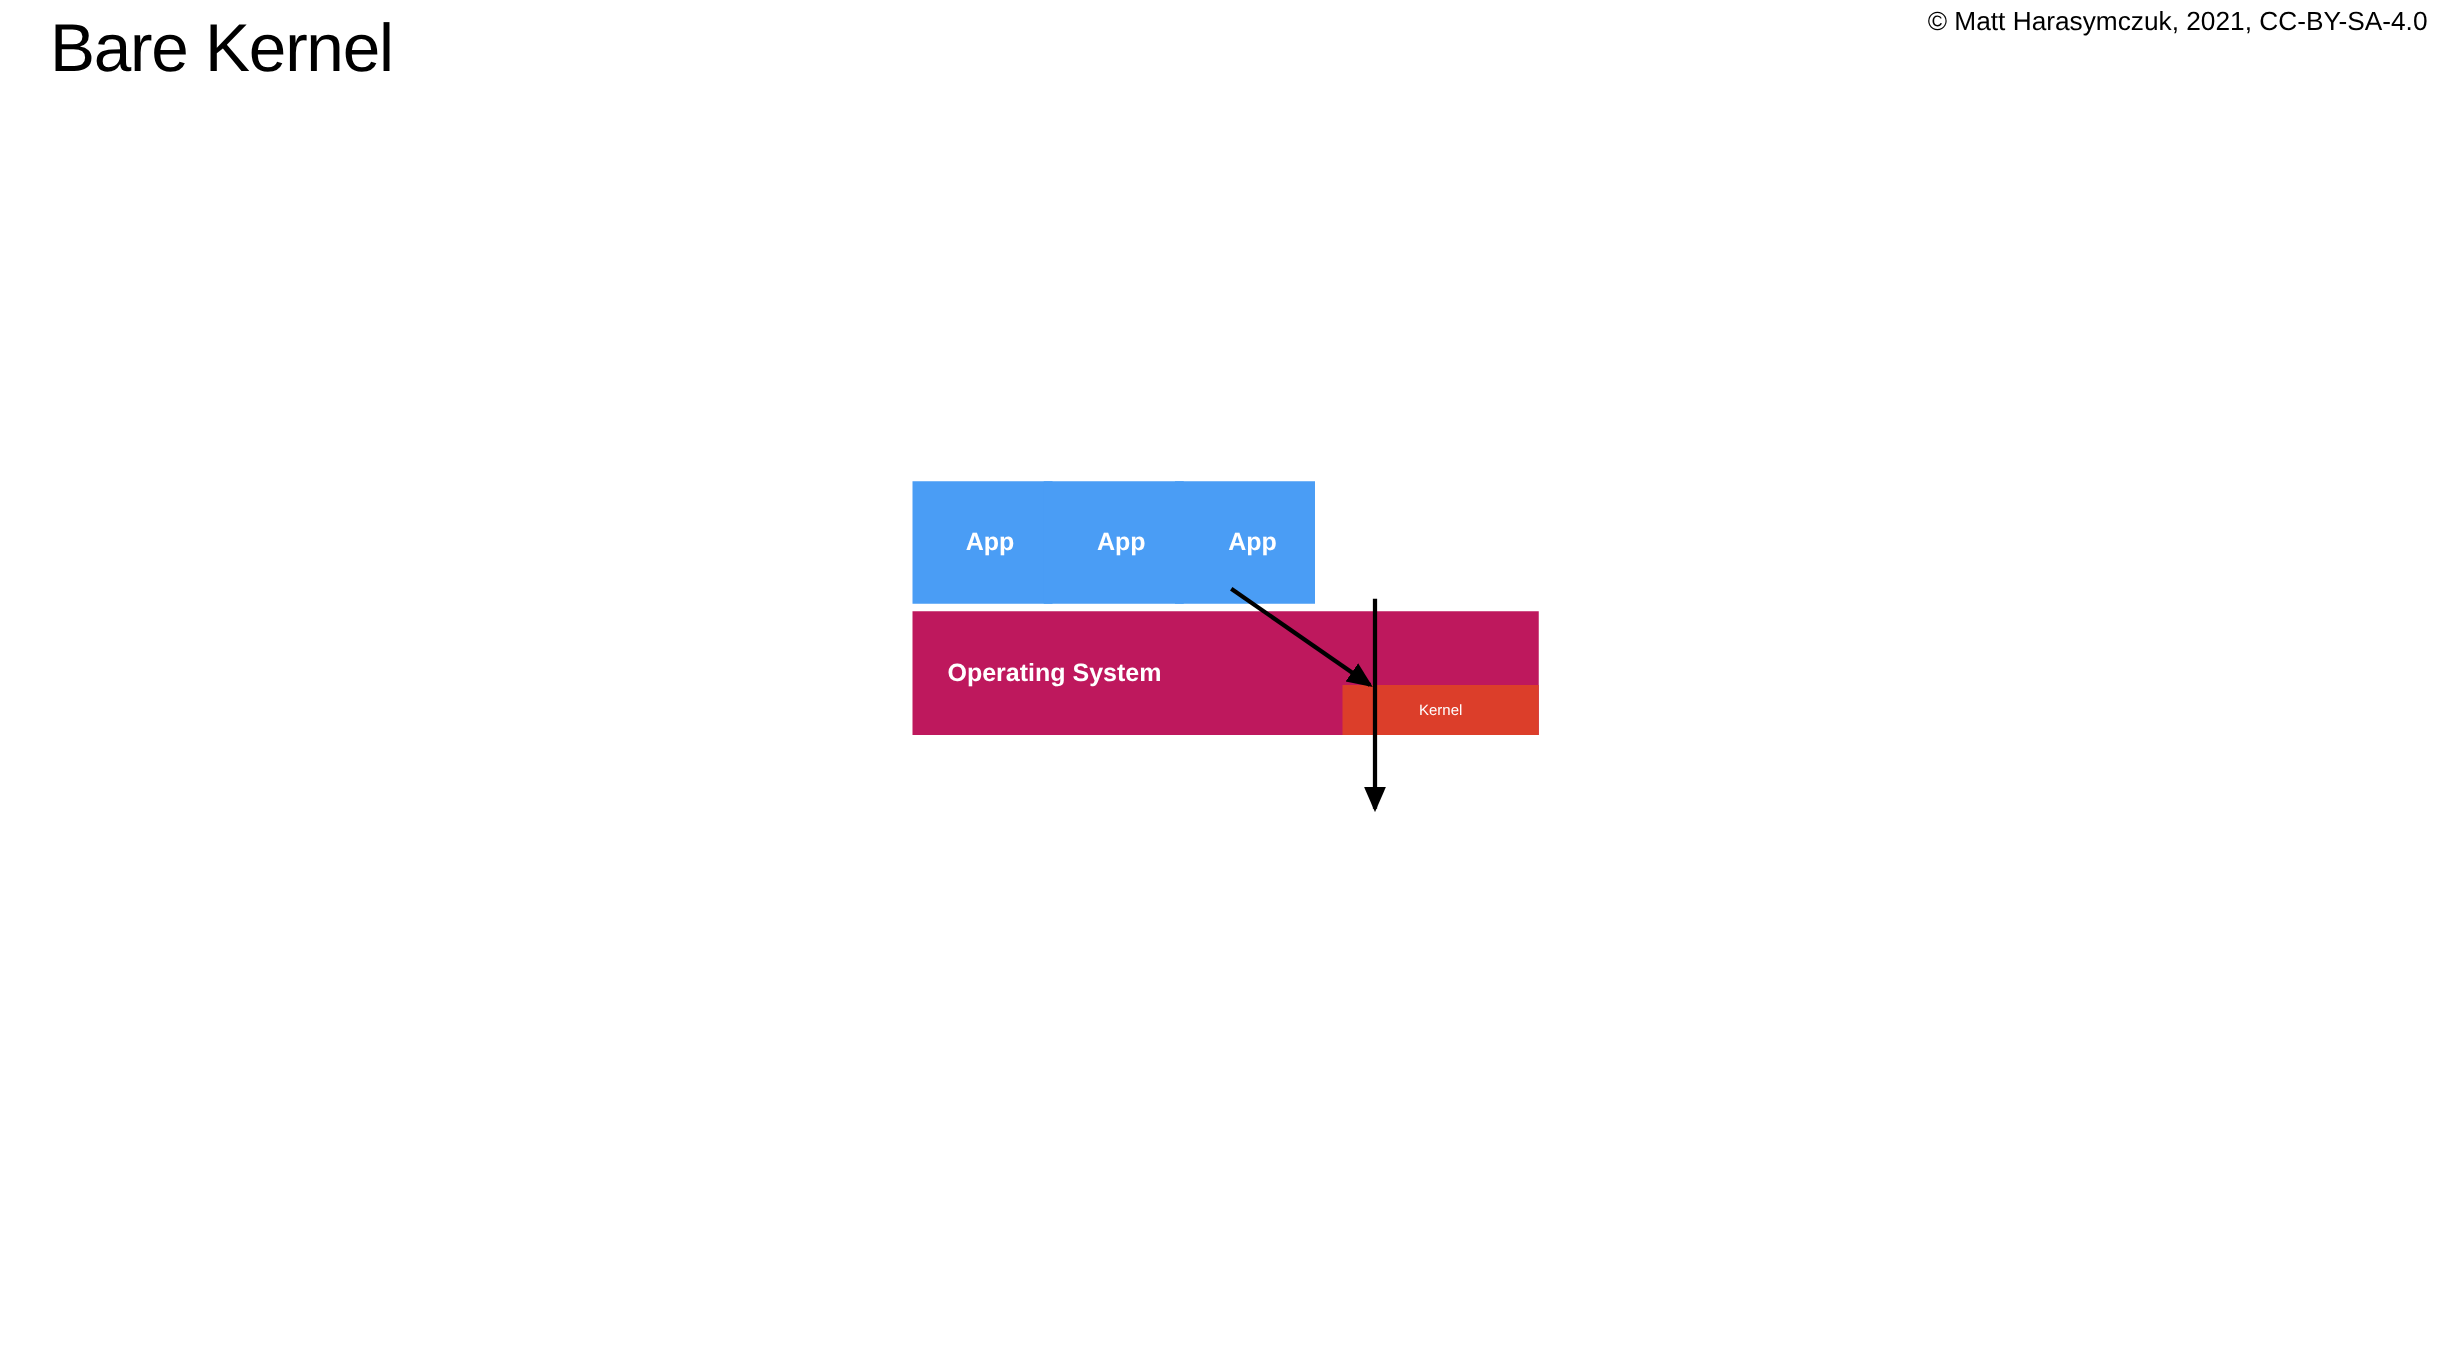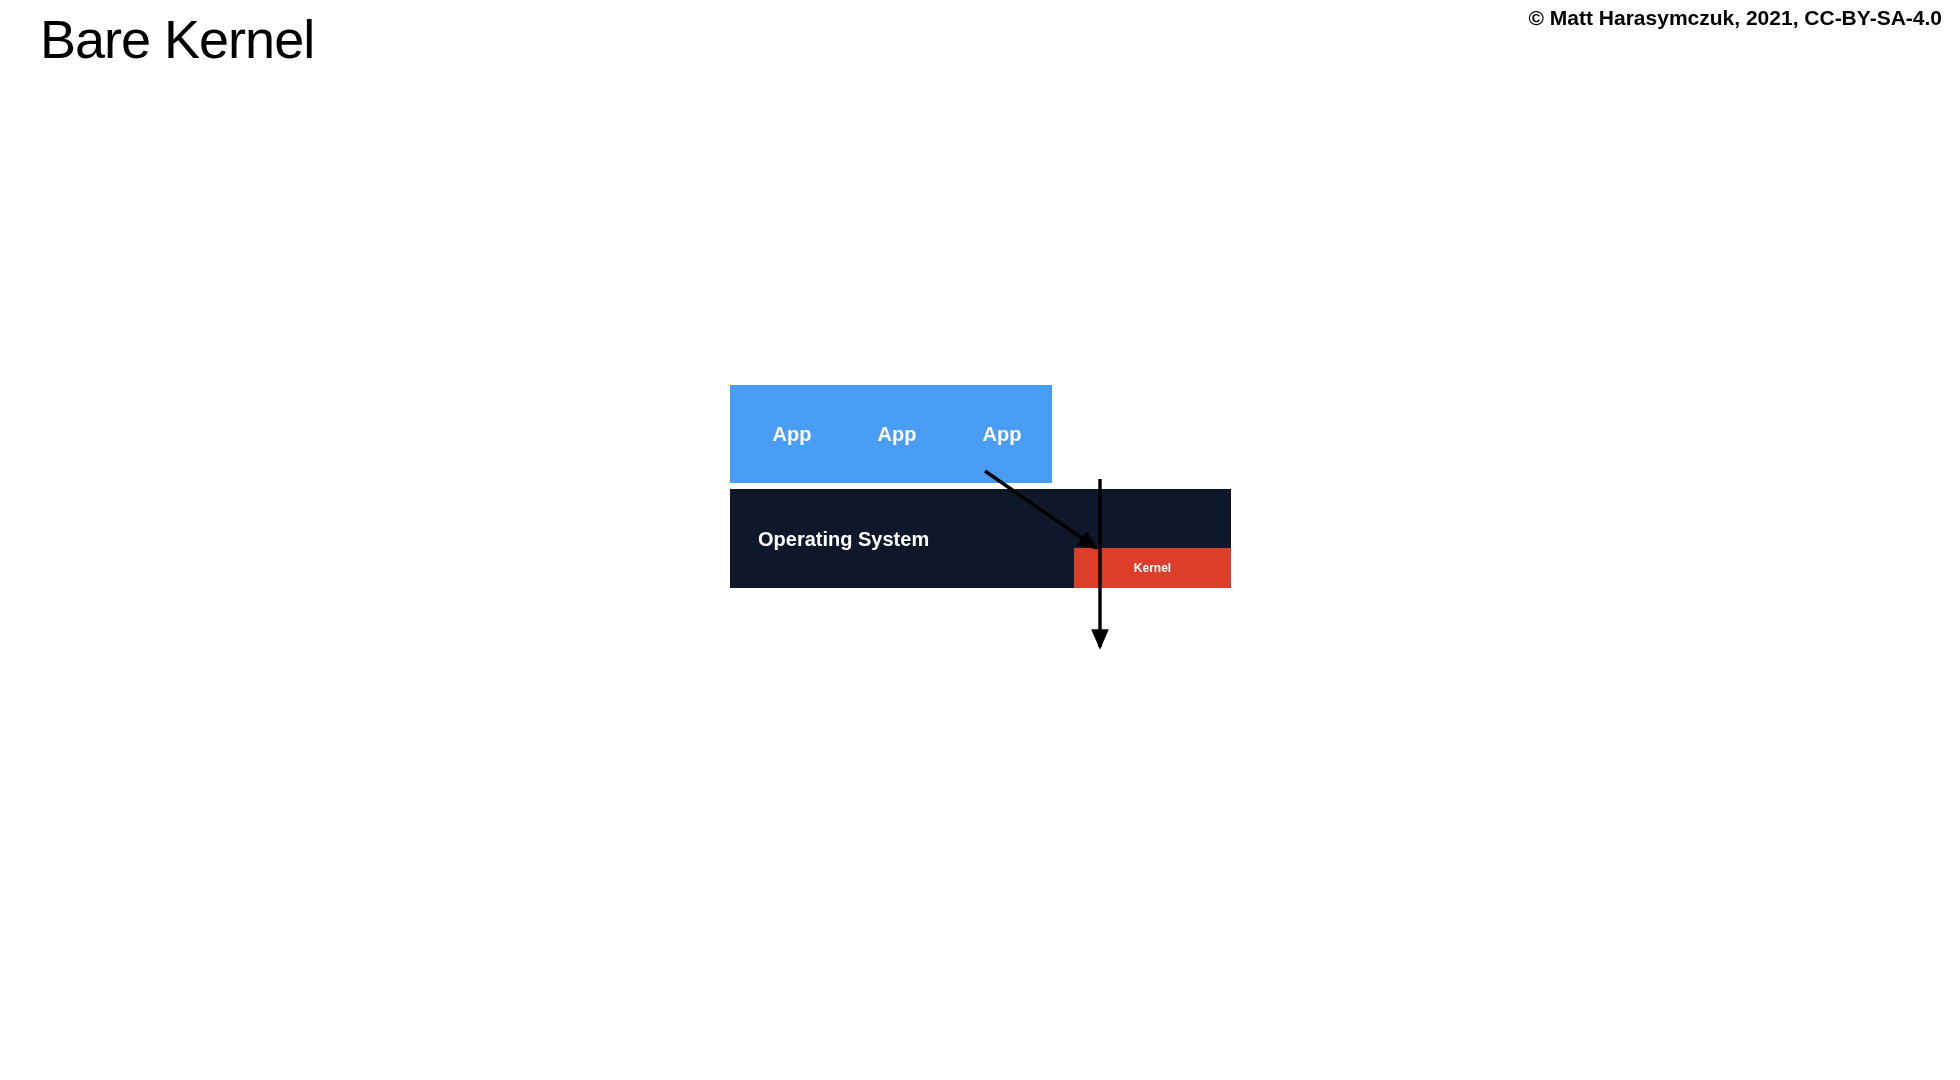--- a/index.html
+++ b/index.html
@@ -25,21 +25,21 @@
     font-weight: 400;
     letter-spacing: -1px;
     color: #000000;
     white-space: nowrap;
   }
   #copyright-notice {
     position: absolute;
     right: 18px;
     top: 6px;
     font-size: 21px;
-    font-weight: bold;
+    font-weight: normal;
     color: #000000;
     white-space: nowrap;
     margin-left: 16px;
   }
 
   
   #diagram {
     position: absolute;
     left: 730px;
     top: 385px;
@@ -71,21 +71,21 @@
   }
   .app-box.a1 { left: 0px; }
   .app-box.a2 { left: 105px; }
   .app-box.a3 { left: 210px; }
 
   
   .band {
     position: absolute;
     left: 0;
     width: 501px;
-    background: #0f172a;
+    background: #be185d;
   }
   .band .band-label {
     position: absolute;
     left: 28px;
     top: 50%;
     transform: translateY(-50%);
     color: #ffffff;
     font-size: 20px;
     font-weight: bold;
     white-space: nowrap;
@@ -100,21 +100,21 @@
   }
 
   
   .red-box {
     position: absolute;
     background: #dc3e2a;
     color: #ffffff;
     display: flex;
     align-items: center;
     justify-content: center;
-    font-weight: bold;
+    font-weight: normal;
     font-size: 12px;
   }
   #kernel-box {
     left: 344px;
     top: 59px;
     width: 157px;
     height: 40px;
   }
   #cpu-box  { left: 344px; top: 56px; width: 50px; height: 46px; }
   #ram-box  { left: 397px; top: 56px; width: 50px; height: 46px; }

